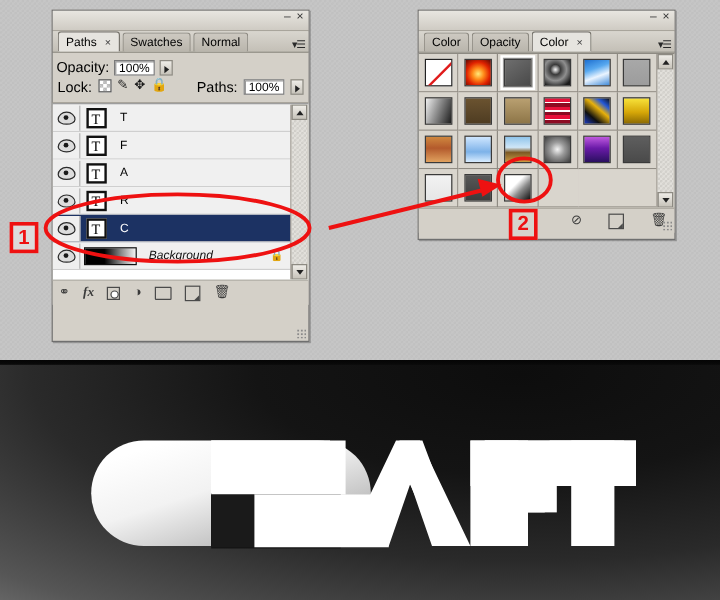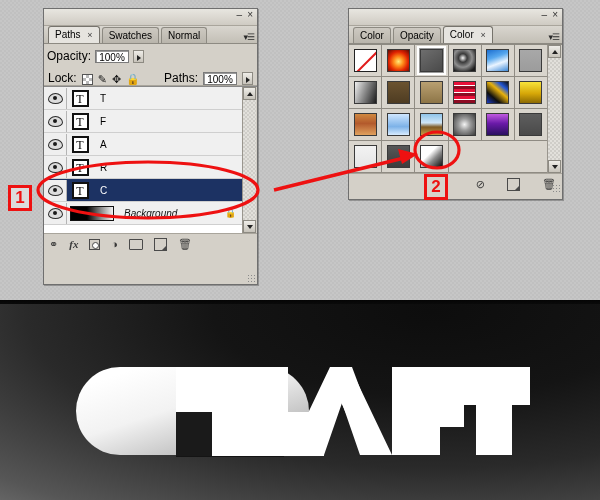--- a/index.html
+++ b/index.html
@@ -107,21 +107,21 @@
     background:linear-gradient(to bottom,#efede8,#c7c3ba);
     border:1px solid #8d8a82;position:relative;
   }
   .spin:after{
     content:"";position:absolute;left:3px;top:4px;
     border-top:3px solid transparent;border-bottom:3px solid transparent;
     border-left:4px solid #222;
   }
 
   .lock-row{
-    display:flex;align-items:flex-end;height:19px;padding:0 4px;gap:5px;
+    display:flex;align-items:flex-start;height:19px;padding:0 4px;gap:5px;
     border-bottom:1px solid #a9a59c;
   }
   .lock-icons{display:flex;align-items:center;gap:5px;}
   .ic{width:11px;height:11px;position:relative;}
   .ic-transparency{
     background-color:#fff;
     background-image:
       linear-gradient(45deg,#b9b9b9 25%,transparent 25%,transparent 75%,#b9b9b9 75%),
       linear-gradient(45deg,#b9b9b9 25%,transparent 25%,transparent 75%,#b9b9b9 75%);
     background-size:6px 6px;background-position:0 0,3px 3px;

